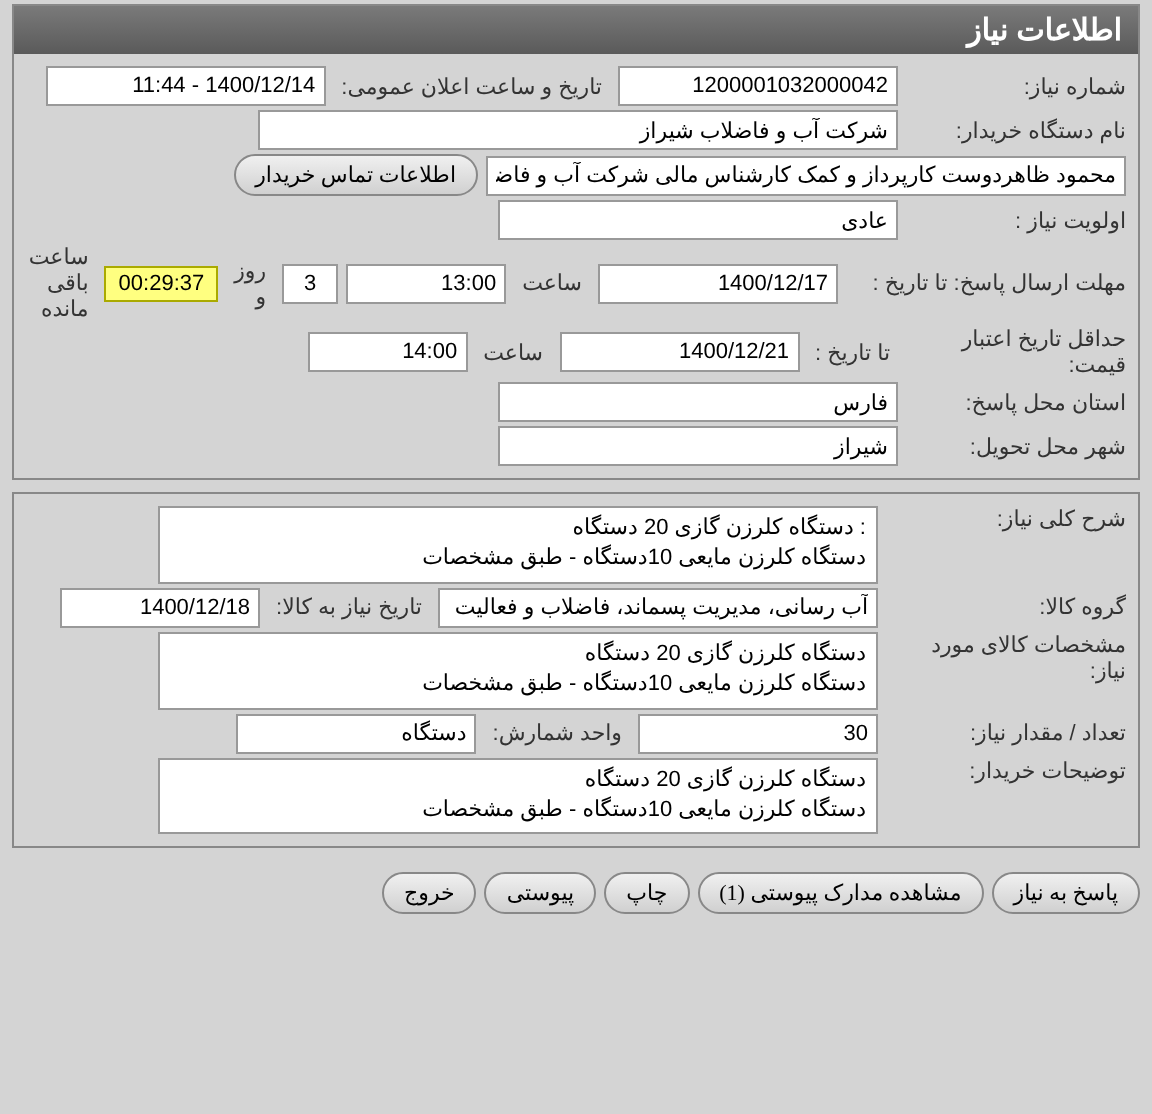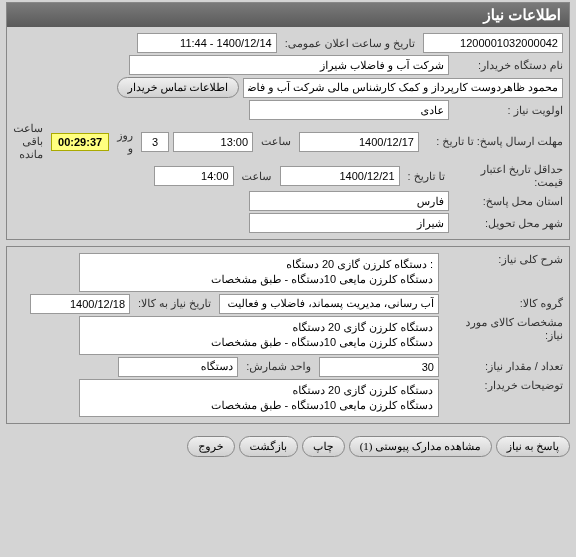--- a/index.html
+++ b/index.html
@@ -75,36 +75,36 @@
   gap: 4px;
   padding: 6px;
   justify-content: flex-start;
 }
 .countdown {
   background: #ffff80;
   border: 1px solid #aa0;
   padding: 2px 6px;
   font-size: 11px;
   display: inline-block;
-  font-weight: bold;
 }
 .w80 { width: 80px; }
 .w100 { width: 100px; }
 .w120 { width: 120px; }
 .w140 { width: 140px; }
 .w200 { width: 200px; }
 </style>
 </head>
 <body>
 
 <div class="panel">
   <div class="panel-header">اطلاعات نیاز</div>
   <div class="panel-body">
 
     <div class="row">
+      <span class="label">شماره نیاز:</span>
       <input type="text" class="w140" value="1200001032000042" style="">
       <span class="inline-label">تاریخ و ساعت اعلان عمومی:</span>
       <input type="text" class="w140" value="1400/12/14 - 11:44" style="">
     </div>
 
     <div class="row">
       <span class="label">نام دستگاه خریدار:</span>
       <input type="text" style="width: 320px;" value="شرکت آب و فاضلاب شیراز">
     </div>
 
@@ -185,15 +185,15 @@
 دستگاه کلرزن مایعی 10دستگاه - طبق مشخصات</textarea>
     </div>
 
   </div>
 </div>
 
 <div class="btn-row">
   <button class="btn">پاسخ به نیاز</button>
   <button class="btn">مشاهده مدارک پیوستی (1)</button>
   <button class="btn">چاپ</button>
-  <button class="btn">بازگشت</button>
+  <button class="btn">پیوستی</button>
   <button class="btn">خروج</button>
 </div>
 
 </body></html>

